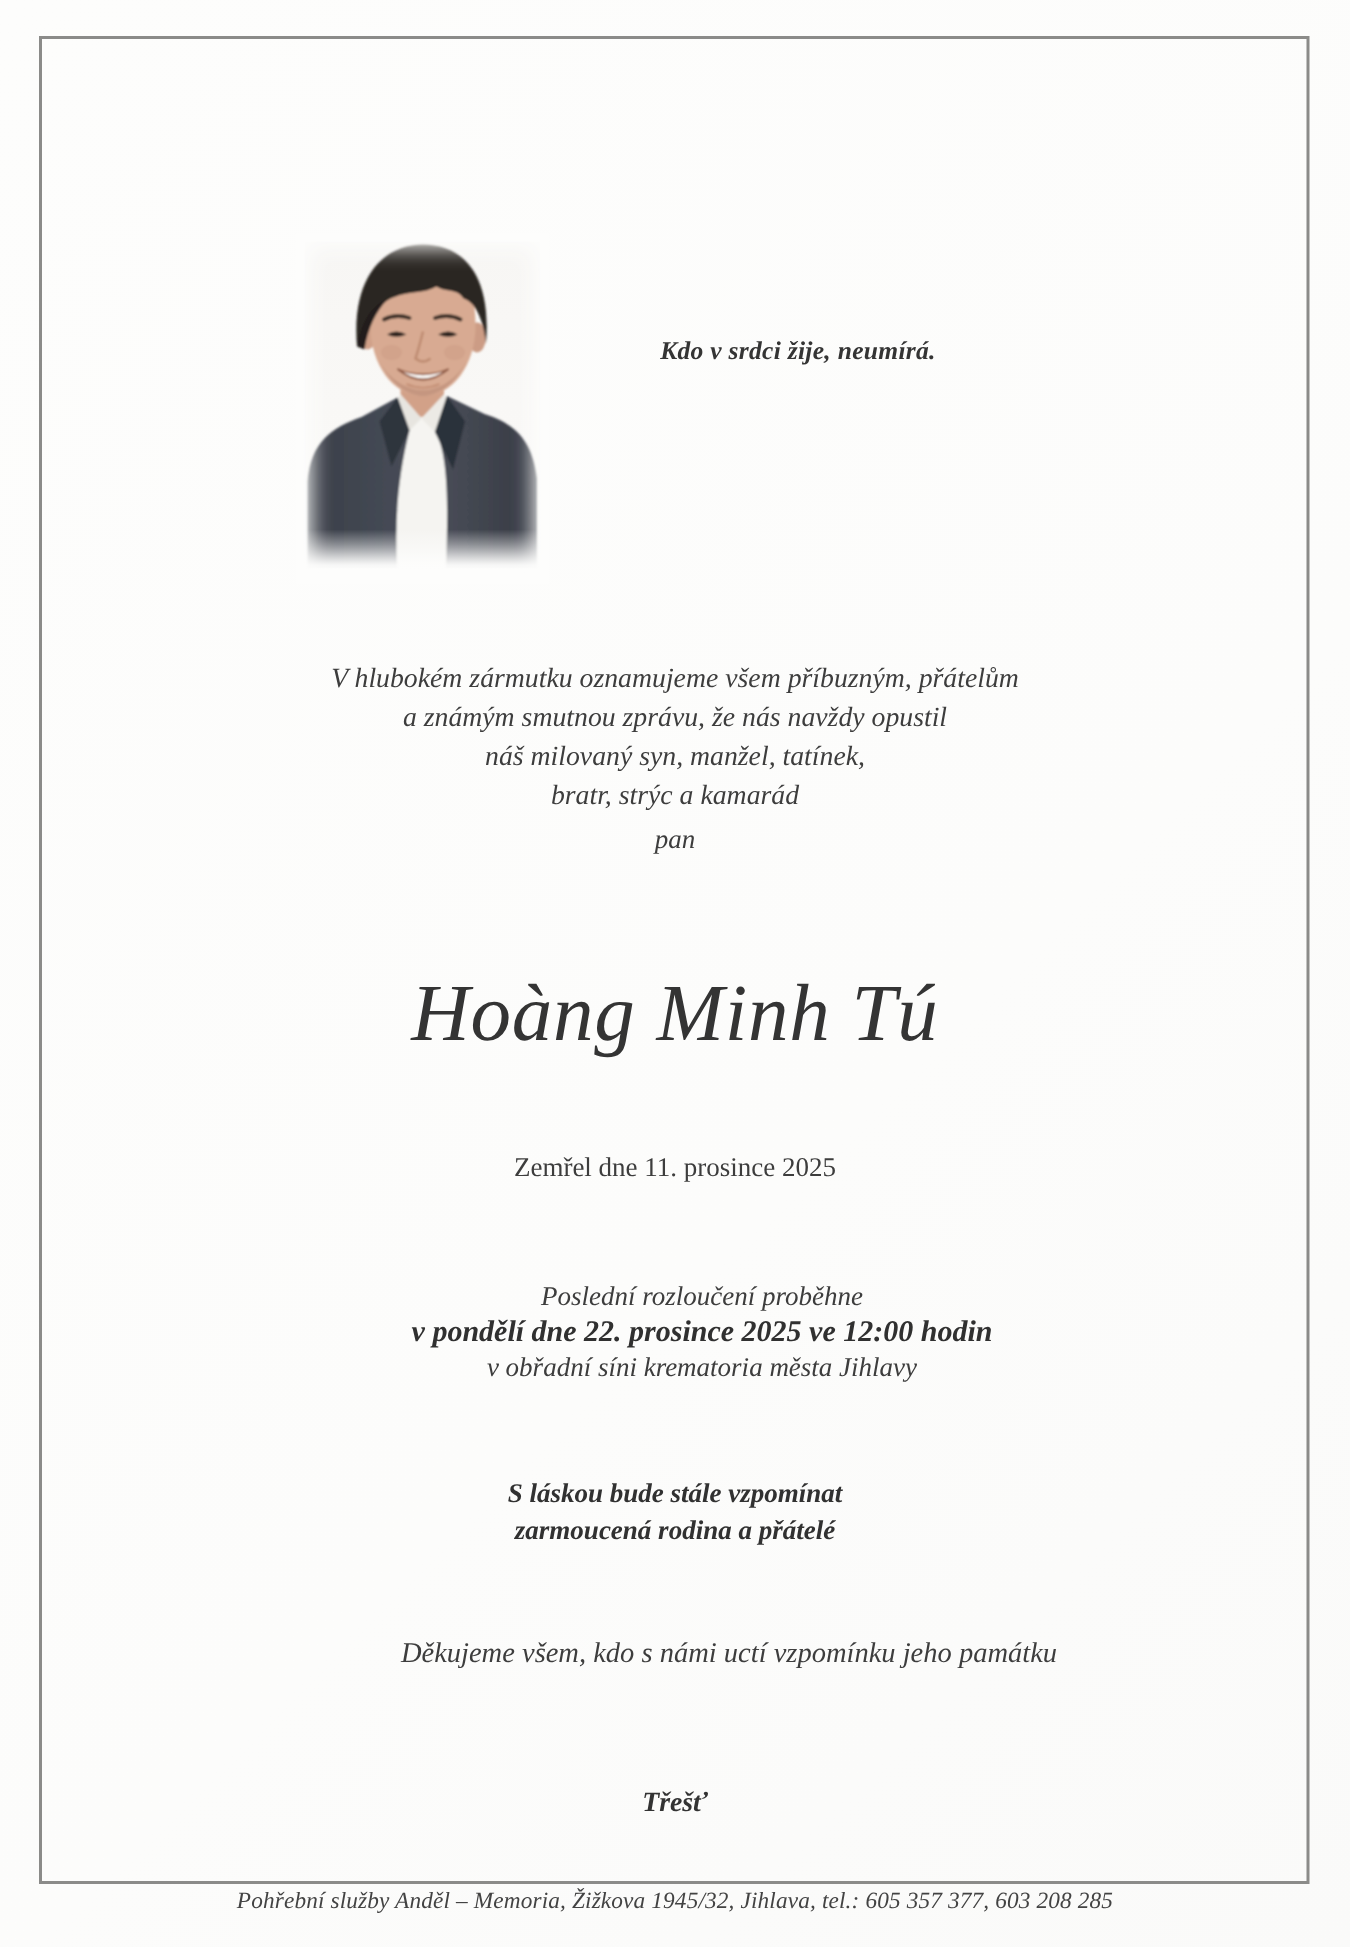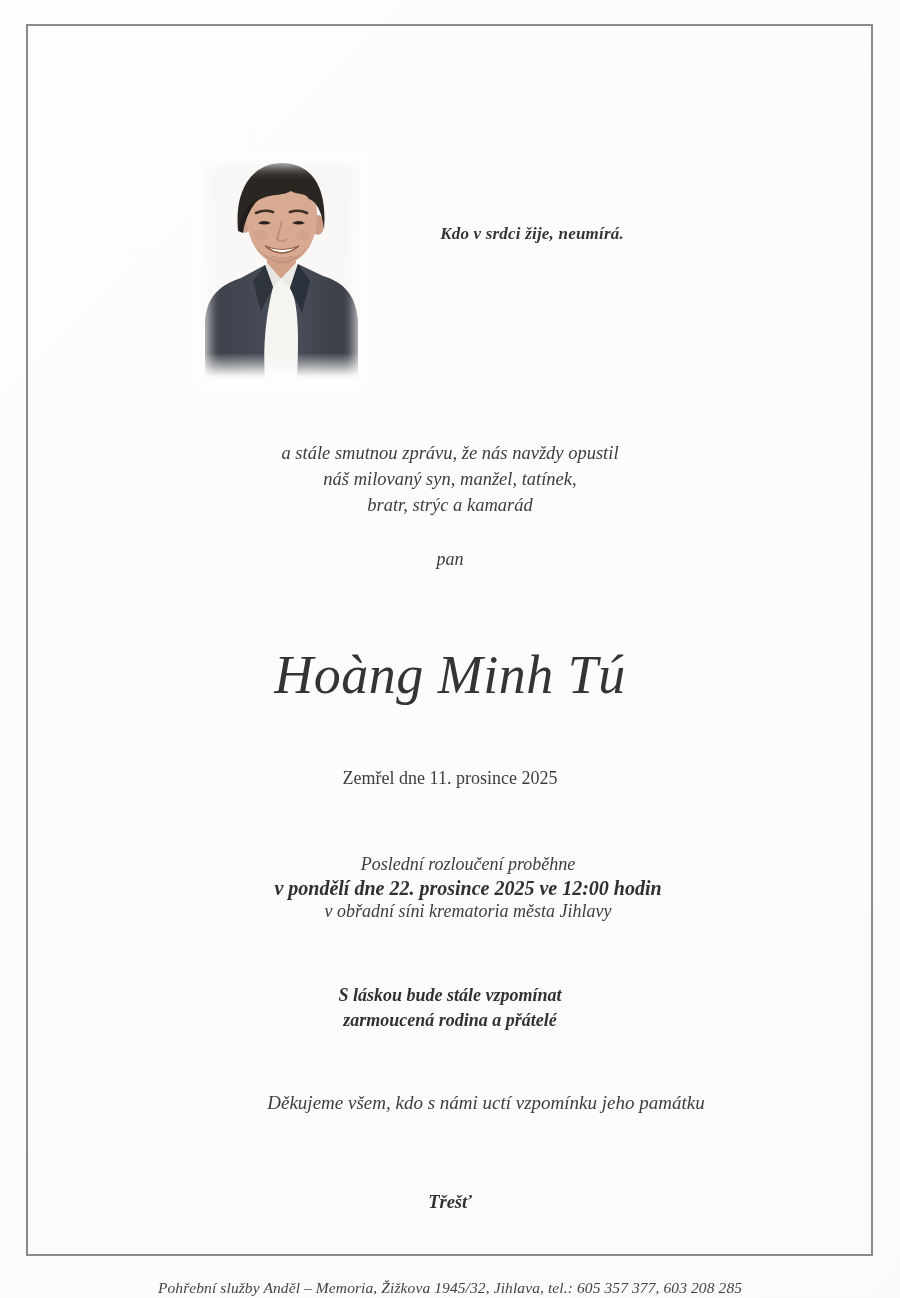--- a/index.html
+++ b/index.html
@@ -33,21 +33,21 @@
     letter-spacing:0.5px;
   }
   .death{top:765px;font-size:18px;line-height:27px;color:#3d3d3d;}
   .farewell{top:853px;font-style:italic;color:#3d3d3d;padding-left:18px;}
   .farewell .l1{font-size:18px;line-height:23px;}
   .farewell .l2{font-size:20px;line-height:24px;font-weight:bold;color:#303030;}
   .farewell .l3{font-size:18px;line-height:23px;}
   .remember{top:983px;font-style:italic;font-weight:bold;font-size:18px;line-height:25px;color:#313131;}
   .thanks{top:1092px;font-style:italic;font-size:19px;color:#3d3d3d;padding-left:36px;}
   .place{top:1192px;font-style:italic;font-weight:bold;font-size:18.5px;color:#333;}
-  .footer{top:1259px;font-style:italic;font-size:15.5px;color:#434343;letter-spacing:0.1px;margin-top:20px;}
+  .footer{top:1259px;font-style:italic;font-size:15.5px;color:#434343;letter-spacing:0.1px;}
 
   .photo{
     position:absolute;left:203px;top:161px;width:157px;height:218px;
   }
   .photo svg{display:block;width:157px;height:218px;}
   .photo-fade{
     position:absolute;left:-6px;top:-6px;right:-6px;bottom:-10px;
     box-shadow:inset 0 0 14px 10px #fdfdfc;
     pointer-events:none;
   }
@@ -125,21 +125,22 @@
         <ellipse cx="100" cy="74" rx="7" ry="5" fill="#cb9b83" opacity="0.5"></ellipse>
       </g>
     </svg>
     <div class="photo-fade"></div>
     <div class="photo-fade-bottom"></div>
   </div>
 
   <div class="abs quote">Kdo v srdci žije, neumírá.</div>
 
   <div class="abs center-block announce">
-    <div>a stále smutnou zprávu, že nás navždy opustil</div>
+    <div>V hlubokém zármutku oznamujeme všem příbuzným, přátelům</div>
+    <div>a známým smutnou zprávu, že nás navždy opustil</div>
     <div>náš milovaný syn, manžel, tatínek,</div>
     <div>bratr, strýc a kamarád</div>
   </div>
 
   <div class="abs center-block pan">pan</div>
 
   <div class="abs center-block name">Hoàng Minh Tú</div>
 
   <div class="abs center-block death">
     <div>Zemřel dne 11. prosince 2025</div>

